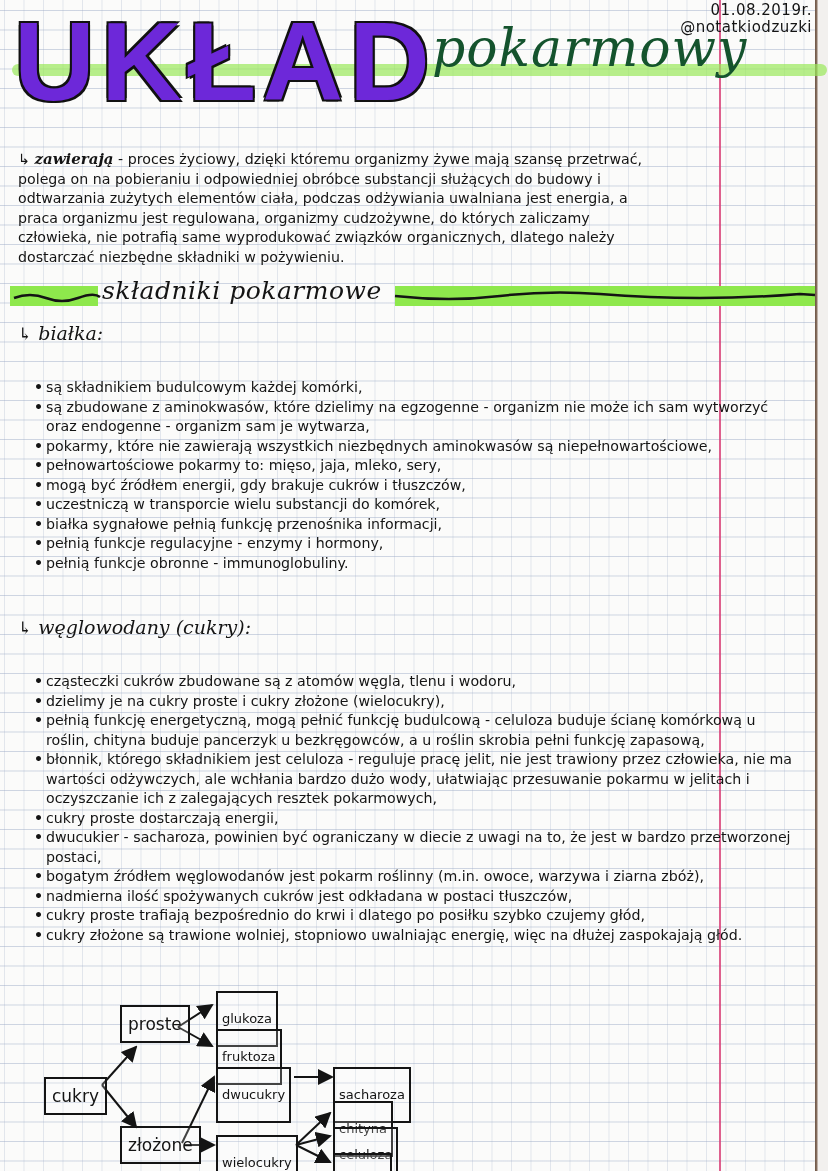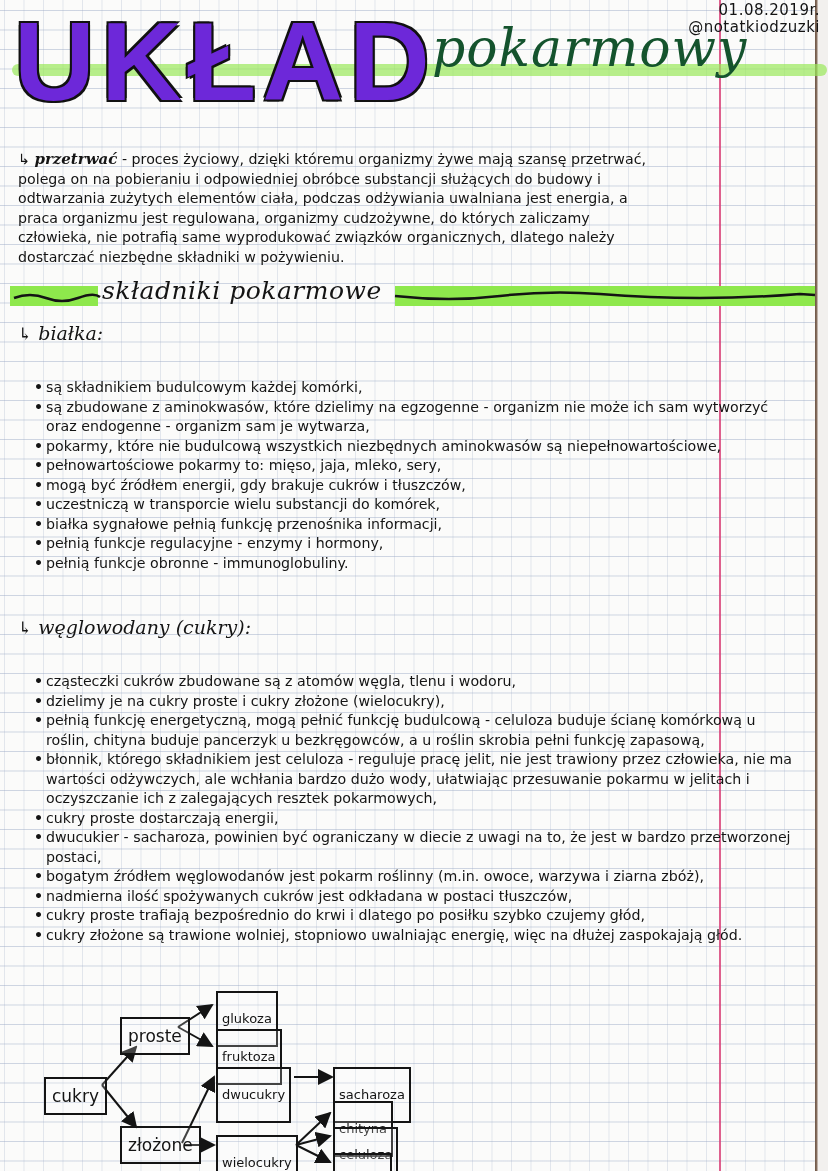--- a/index.html
+++ b/index.html
@@ -11,21 +11,21 @@
       linear-gradient(to bottom, rgba(150,165,195,0.45) 1px, transparent 1px);
     background-size: 19.5px 19.5px, 19.5px 19.5px;
     background-position: 4px 10px, 0 10px;
     font-family: "DejaVu Sans", sans-serif;
     color: #141414;
   }
   .margin-line { position: absolute; left: 719px; top: 0; width: 2px; height: 1171px; background: #d8447a; opacity: 0.85; }
   .page-edge { position: absolute; left: 815px; top: 0; width: 13px; height: 1171px; background: linear-gradient(to right, #6b5444 0, #8c7464 2px, #f2f0ee 3px); }
 
   
-  .header-meta { position: absolute; right: 8px; top: 2px; text-align: right; font-size: 15px; line-height: 17px; letter-spacing: 0.5px; }
+  .header-meta { position: absolute; right: 16px; top: 2px; text-align: right; font-size: 15px; line-height: 17px; letter-spacing: 0.5px; }
   .title-band { position: absolute; left: 12px; top: 64px; width: 815px; height: 12px; background: #9ae85a; opacity: 0.7; border-radius: 6px; }
   .title-main {
     position: absolute; left: 14px; top: 6px; font-family: "Liberation Sans", sans-serif;
     font-size: 112px; line-height: 112px; font-weight: bold; letter-spacing: 6px;
     color: #6d28d9;
     text-shadow: -2px -2px 0 #111, 2px -2px 0 #111, -2px 2px 0 #111, 2px 2px 0 #111;
   }
   .title-sub {
     position: absolute; left: 432px; top: 18px; font-family: "DejaVu Serif", serif; font-style: italic;
     font-size: 52px; color: #14532d; letter-spacing: 1px;
@@ -69,21 +69,21 @@
 
 <div class="header-meta">
   <div>01.08.2019r.</div>
   <div>@notatkiodzuzki</div>
 </div>
 <div class="title-band"></div>
 <div class="title-main">UKŁAD</div>
 <div class="title-sub">pokarmowy</div>
 
 <div class="block intro">
-  <span>↳ </span><span class="lead">przetrwać</span><span> - proces życiowy, dzięki któremu organizmy żywe mają szansę przetrwać,</span>
+  <span>↳ </span><span class="lead">zawierają</span><span> - proces życiowy, dzięki któremu organizmy żywe mają szansę przetrwać,</span>
   <span class="p">polega on na pobieraniu i odpowiedniej obróbce substancji służących do budowy i</span>
   <span class="p">odtwarzania zużytych elementów ciała, podczas odżywiania uwalniana jest energia, a</span>
   <span class="p">praca organizmu jest regulowana, organizmy cudzożywne, do których zaliczamy</span>
   <span class="p">człowieka, nie potrafią same wyprodukować związków organicznych, dlatego należy</span>
   <span class="p">dostarczać niezbędne składniki w pożywieniu.</span>
 </div>
 
 <div class="section-band">
   <div class="green-left"></div>
   <div class="green-right"></div>
@@ -94,21 +94,21 @@
 </div>
 <div class="section-title">składniki pokarmowe</div>
 
 <div class="sub-heading" style="top:322px">
   <span class="arrow">↳</span><span>białka:</span>
 </div>
 <div class="block bialka-list">
   <ul class="points">
     <li>są składnikiem budulcowym każdej komórki,</li>
     <li>są zbudowane z aminokwasów, które dzielimy na egzogenne - organizm nie może ich sam wytworzyć oraz endogenne - organizm sam je wytwarza,</li>
-    <li>pokarmy, które nie budulcową wszystkich niezbędnych aminokwasów są niepełnowartościowe,</li>
+    <li>pokarmy, które nie zawierają wszystkich niezbędnych aminokwasów są niepełnowartościowe,</li>
     <li>pełnowartościowe pokarmy to: mięso, jaja, mleko, sery,</li>
     <li>mogą być źródłem energii, gdy brakuje cukrów i tłuszczów,</li>
     <li>uczestniczą w transporcie wielu substancji do komórek,</li>
     <li>białka sygnałowe pełnią funkcję przenośnika informacji,</li>
     <li>pełnią funkcje regulacyjne - enzymy i hormony,</li>
     <li>pełnią funkcje obronne - immunoglobuliny.</li>
   </ul>
 </div>
 
 <div class="sub-heading" style="top:616px">
@@ -143,21 +143,21 @@
       <line x1="178" y1="42" x2="212" y2="61"></line>
       <line x1="182" y1="158" x2="214" y2="92"></line>
       <line x1="184" y1="160" x2="214" y2="160"></line>
       <line x1="294" y1="92" x2="332" y2="92"></line>
       <line x1="296" y1="160" x2="330" y2="128"></line>
       <line x1="296" y1="160" x2="330" y2="151"></line>
       <line x1="296" y1="160" x2="330" y2="177"></line>
     </g>
   </svg>
   <div class="box big" style="left:44px;top:92px">cukry</div>
-  <div class="box big" style="left:120px;top:32px">proste</div>
+  <div class="box big" style="left:120px;top:20px">proste</div>
   <div class="box big" style="left:120px;top:141px">złożone</div>
   <div class="box" style="left:216px;top:6px">glukoza</div>
   <div class="box" style="left:216px;top:44px">fruktoza</div>
   <div class="box" style="left:216px;top:82px">dwucukry</div>
   <div class="box" style="left:216px;top:150px">wielocukry</div>
   <div class="box" style="left:333px;top:82px">sacharoza</div>
   <div class="box" style="left:333px;top:116px">chityna</div>
   <div class="box" style="left:333px;top:142px">celuloza</div>
   <div class="box" style="left:333px;top:168px">skrobia</div>
 </div>

